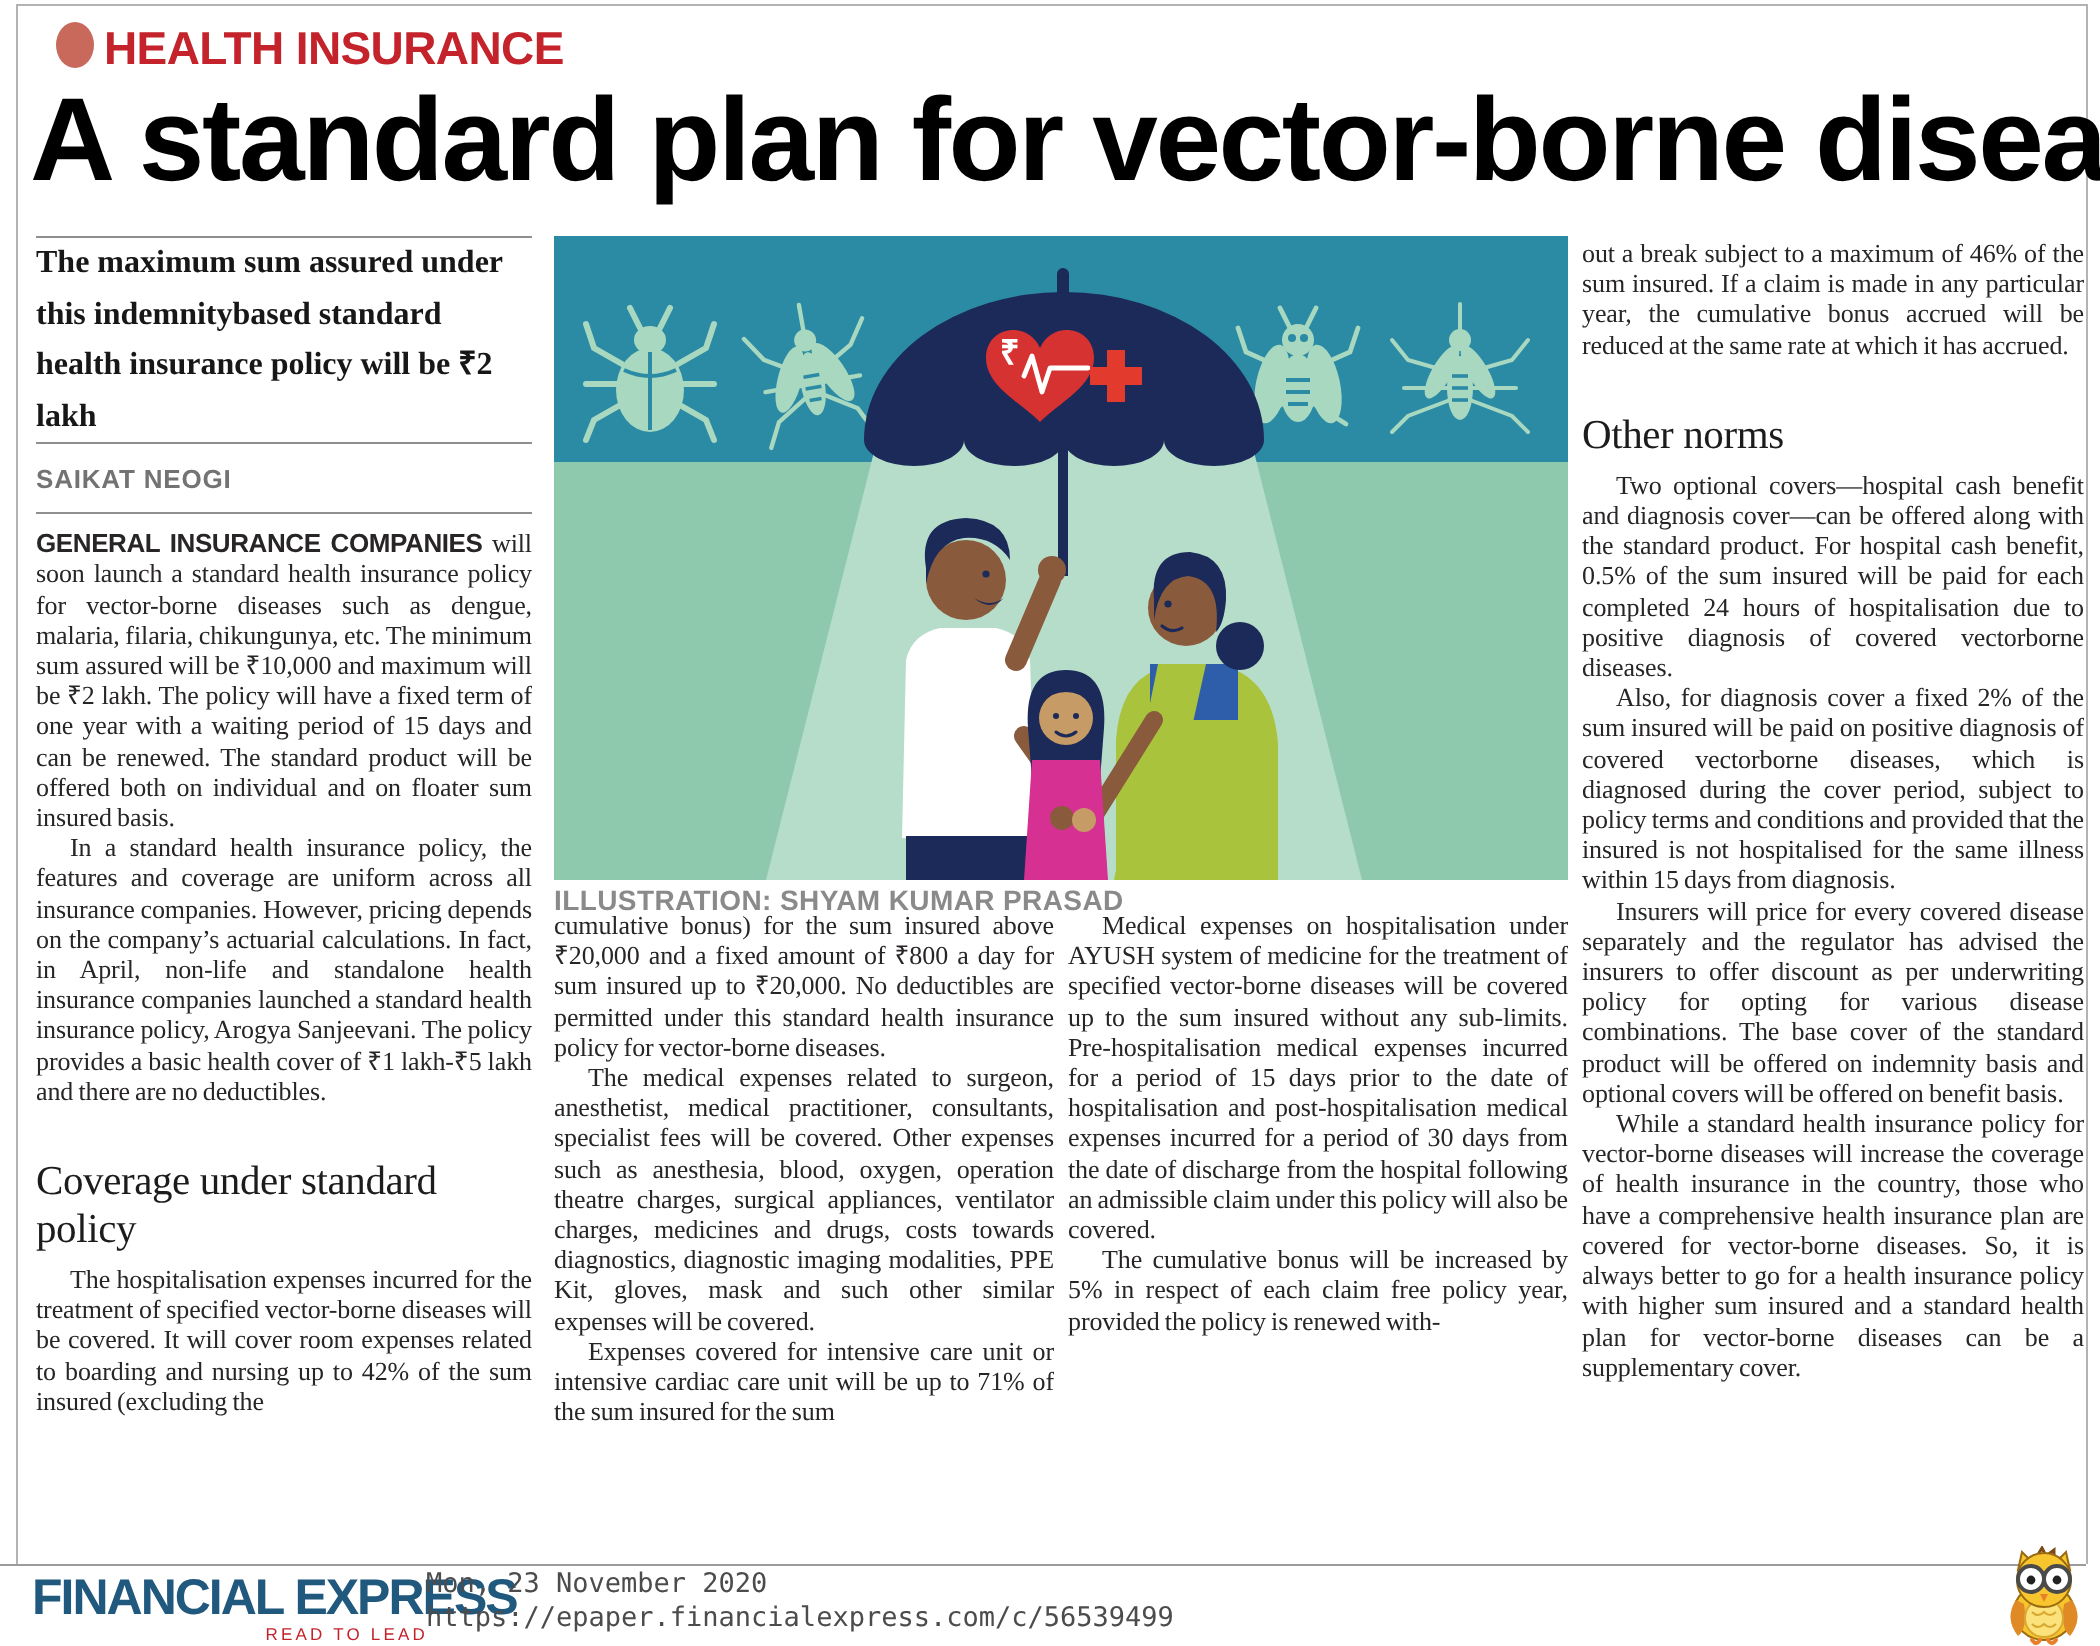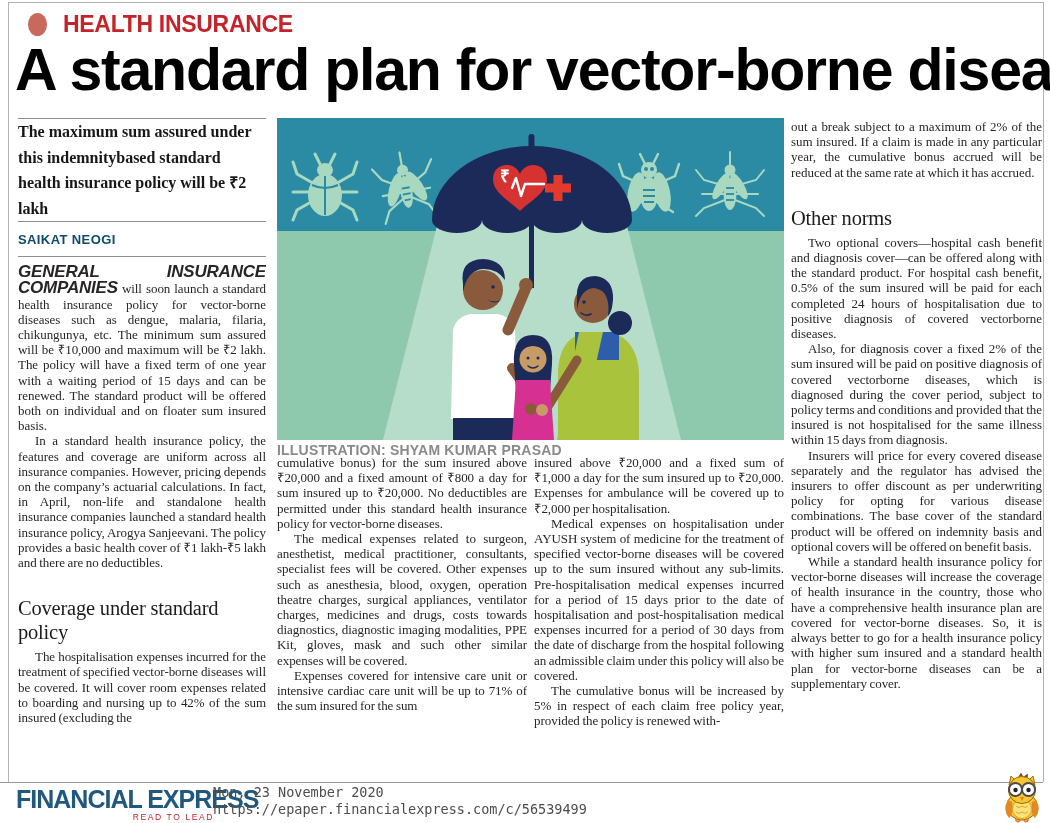--- a/index.html
+++ b/index.html
@@ -5,21 +5,21 @@
   html,body{margin:0;padding:0;background:#ffffff;}
   .page{position:relative;width:1050px;height:823px;background:#ffffff;overflow:hidden;
         font-family:"Liberation Serif",serif;}
 
   
   .rule-top{position:absolute;left:8px;top:2px;width:1036px;height:1px;background:#b3b3b3;}
   .rule-left{position:absolute;left:8px;top:2px;width:1px;height:780px;background:#b3b3b3;}
   .rule-right{position:absolute;left:1043px;top:2px;width:1px;height:780px;background:#b3b3b3;}
 
   
-  .kicker{position:absolute;left:28px;top:11px;display:flex;align-items:center;gap:16px;
+  .kicker{position:absolute;left:28px;top:11px;display:flex;align-items:flex-start;gap:5px;
           font-family:"Liberation Sans",sans-serif;}
   .kicker-dot{width:19px;height:23px;border-radius:50%;background:#c8695c;}
   .kicker-label{font-size:23px;font-weight:bold;color:#c4232b;letter-spacing:-.3px;}
   .headline{position:absolute;left:15px;top:36px;margin:0;white-space:nowrap;
             font-family:Liberation Sans, sans-serif;font-size:59px;font-weight:bold;
             color:#000000;letter-spacing:-1.2px;}
 
   
   .col{position:absolute;font-size:13px;line-height:15.2px;color:#282526;
        text-align:justify;word-spacing:-0.6px;letter-spacing:-0.05px;overflow:hidden;}
@@ -27,23 +27,23 @@
   .indent{text-indent:17px;}
   .col1{left:18px;top:118px;width:248px;height:664px;}
   .col2{left:277px;top:455px;width:250px;height:327px;}
   .col3{left:534px;top:455px;width:250px;height:327px;}
   .col4{left:791px;top:119px;width:251px;height:663px;}
 
   .hr{height:1px;background:#8f8f8f;}
   .standfirst{font-size:16px;line-height:25.5px;font-weight:bold;color:#171717;
               text-align:left;margin:9px 0 13px;word-spacing:0;letter-spacing:0;}
   .byline{font-family:"Liberation Sans",sans-serif;font-size:13px;font-weight:bold;
-          letter-spacing:.4px;color:#0c4a6e;margin:10px 0 9px;text-align:left;word-spacing:0;}
-  .lead-in{font-family:"Liberation Sans",sans-serif;font-weight:bold;font-size:17px;
-           letter-spacing:-.2px;font-style:italic;}
+          letter-spacing:.4px;color:#737373;margin:10px 0 9px;text-align:left;word-spacing:0;}
+  .lead-in{font-family:"Liberation Sans",sans-serif;font-weight:bold;font-size:13px;
+           letter-spacing:-.2px;}
   .first-para{margin-top:7px !important;}
   .section-head{font-size:20.5px;line-height:24px;font-weight:400;color:#1c1c1c;
                 margin:26px 0 5px;text-align:left;word-spacing:0;letter-spacing:-.2px;}
 
   
   .illu{position:absolute;left:277px;top:118px;width:507px;height:322px;}
   .illu svg{display:block;}
   .credit{position:absolute;left:0;top:324px;width:507px;text-align:left;
           font-family:"Liberation Sans",sans-serif;font-size:14px;font-weight:bold;
           color:#8a8a8a;letter-spacing:.2px;}
@@ -214,27 +214,26 @@
     <div class="credit">ILLUSTRATION: SHYAM KUMAR PRASAD</div>
   </div>
 
   <div class="col col2">
     <p>cumulative bonus) for the sum insured above ₹20,000 and a fixed amount of ₹800 a day for sum insured up to ₹20,000. No deductibles are permitted under this standard health insurance policy for vector-borne diseases.</p>
     <p class="indent">The medical expenses related to surgeon, anesthetist, medical practitioner, consultants, specialist fees will be covered. Other expenses such as anesthesia, blood, oxygen, operation theatre charges, surgical appliances, ventilator charges, medicines and drugs, costs towards diagnostics, diagnostic imaging modalities, PPE Kit, gloves, mask and such other similar expenses will be covered.</p>
     <p class="indent">Expenses covered for intensive care unit or intensive cardiac care unit will be up to 71% of the sum insured for the sum</p>
   </div>
 
   <div class="col col3">
-    <p>insured above ₹20,000 and a fixed sum of ₹1,000 a day for the sum insured up to ₹20,000. Expenses for ambulance will be covered up to ₹2,000 per hospitalisation.</p>
     <p class="indent">Medical expenses on hospitalisation under AYUSH system of medicine for the treatment of specified vector-borne diseases will be covered up to the sum insured without any sub-limits. Pre-hospitalisation medical expenses incurred for a period of 15 days prior to the date of hospitalisation and post-hospitalisation medical expenses incurred for a period of 30 days from the date of discharge from the hospital following an admissible claim under this policy will also be covered.</p>
     <p class="indent">The cumulative bonus will be increased by 5% in respect of each claim free policy year, provided the policy is renewed with-</p>
   </div>
 
   <div class="col col4">
-    <p>out a break subject to a maximum of 2% of the sum insured. If a claim is made in any particular year, the cumulative bonus accrued will be reduced at the same rate at which it has accrued.</p>
+    <p>out a break subject to a maximum of 46% of the sum insured. If a claim is made in any particular year, the cumulative bonus accrued will be reduced at the same rate at which it has accrued.</p>
     <h2 class="section-head">Other norms</h2>
     <p class="indent">Two optional covers—hospital cash benefit and diagnosis cover—can be offered along with the standard product. For hospital cash benefit, 0.5% of the sum insured will be paid for each completed 24 hours of hospitalisation due to positive diagnosis of covered vectorborne diseases.</p>
     <p class="indent">Also, for diagnosis cover a fixed 2% of the sum insured will be paid on positive diagnosis of covered vectorborne diseases, which is diagnosed during the cover period, subject to policy terms and conditions and provided that the insured is not hospitalised for the same illness within 15 days from diagnosis.</p>
     <p class="indent">Insurers will price for every covered disease separately and the regulator has advised the insurers to offer discount as per underwriting policy for opting for various disease combinations. The base cover of the standard product will be offered on indemnity basis and optional covers will be offered on benefit basis.</p>
     <p class="indent">While a standard health insurance policy for vector-borne diseases will increase the coverage of health insurance in the country, those who have a comprehensive health insurance plan are covered for vector-borne diseases. So, it is always better to go for a health insurance policy with higher sum insured and a standard health plan for vector-borne diseases can be a supplementary cover.</p>
   </div>
 
   <div class="footer-rule"></div>
   <div class="fe">
     <div class="fe-name">FINANCIAL EXPRESS</div>

